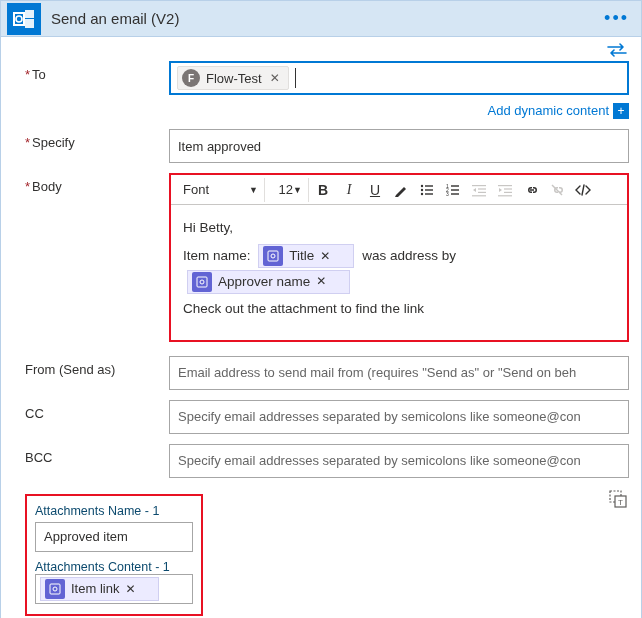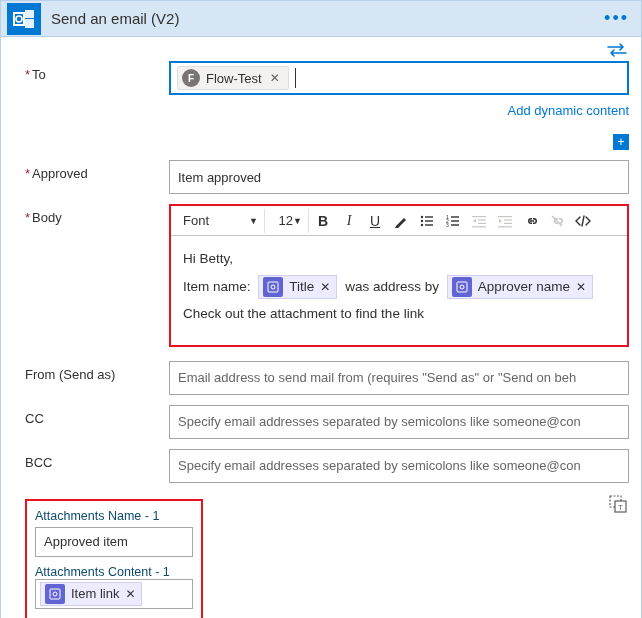--- a/index.html
+++ b/index.html
@@ -47,21 +47,21 @@
     display:inline-flex; align-items:center; gap:6px;
     background:#f3f2f1; border:1px solid #e1dfdd; border-radius:2px;
     padding:2px 6px 2px 4px; height:24px;
   }
   .avatar { width:18px; height:18px; border-radius:50%; background:#7a7574; color:#fff;
     display:flex; align-items:center; justify-content:center; font-size:10px; font-weight:600; }
   .chip-x { color:#605e5c; cursor:pointer; font-size:12px; padding:0 2px; }
   .caret { width:1px; height:20px; background:#333; }
 
   .dyn-row { display:flex; justify-content:flex-end; margin: -2px 0 10px 0; padding-right:0; }
-  .dyn-link { color:#0078d4; font-size:13px; cursor:pointer; display:flex; align-items:flex-end; gap:16px;flex-direction:column; }
+  .dyn-link { color:#0078d4; font-size:13px; cursor:pointer; display:flex; align-items:flex-start; gap:4px; }
   .dyn-badge { width:16px; height:16px; background:#0078d4; color:#fff; display:flex;
     align-items:center; justify-content:center; font-size:12px; }
 
   
   .editor-wrap { border:2px solid #e81123; }
   .toolbar {
     display:flex; align-items:center; height:30px; border-bottom:1px solid #c8c6c4;
     padding:0 6px; gap:2px; background:#fff;
   }
   .tb-sel { display:flex; align-items:center; gap:0; padding:0 6px; height:24px; cursor:pointer; }
@@ -69,21 +69,21 @@
   .tb-sel.size { min-width:42px; justify-content:flex-end; border-right:1px solid #e1dfdd; }
   .tb-btn { width:24px; height:24px; display:flex; align-items:center; justify-content:center; cursor:pointer; font-size:14px; color:#323130; }
   .tb-btn.dis { color:#c8c6c4; }
   .tb-arrow { font-size:9px; }
 
   
   .editor-body { padding:10px 12px 16px 12px; line-height:1.9; font-size:13.5px; }
   .editor-body p { margin-bottom:2px; }
   .token {
     display:inline-flex; align-items:center; gap:6px; vertical-align:middle;
-    background:#ecebff; border:1px solid #d0cff1; padding:2px 6px 2px 4px;
+    background:#ecebff; border:1px solid #d0cff1; padding:2px 23px 2px 4px;
     margin:0 4px; height:24px;
   }
   .token-icon {
     width:20px; height:20px; background:#6264d4; border-radius:2px;
     display:flex; align-items:center; justify-content:center;
   }
   .token-x { color:#323130; cursor:pointer; font-size:12px; }
 
   
   .attach-box { border:2px solid #e81123; margin-top:6px; padding:6px 8px 10px 8px; position:relative; }
@@ -146,21 +146,21 @@
     </div>
 
     <div class="dyn-row">
       <div class="dyn-link">
         <span>Add dynamic content</span>
         <span class="dyn-badge">+</span>
       </div>
     </div>
 
     <div class="row">
-      <div class="label"><span class="req">*</span><span>Approved</span></div>
+      <div class="label"><span class="req">*</span><span>Specify</span></div>
       <div class="field">
         <input class="input" value="Item approved" style="">
       </div>
     </div>
 
     <div class="row">
       <div class="label"><span class="req">*</span><span>Body</span></div>
       <div class="field">
         <div class="editor-wrap">
           <div class="toolbar">

